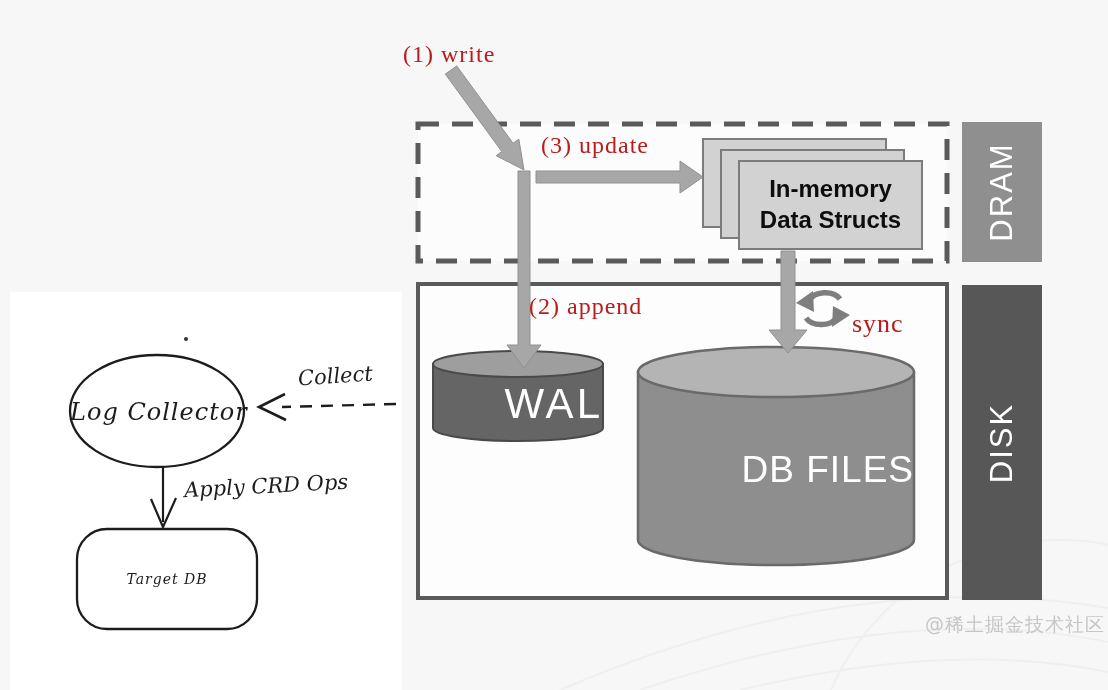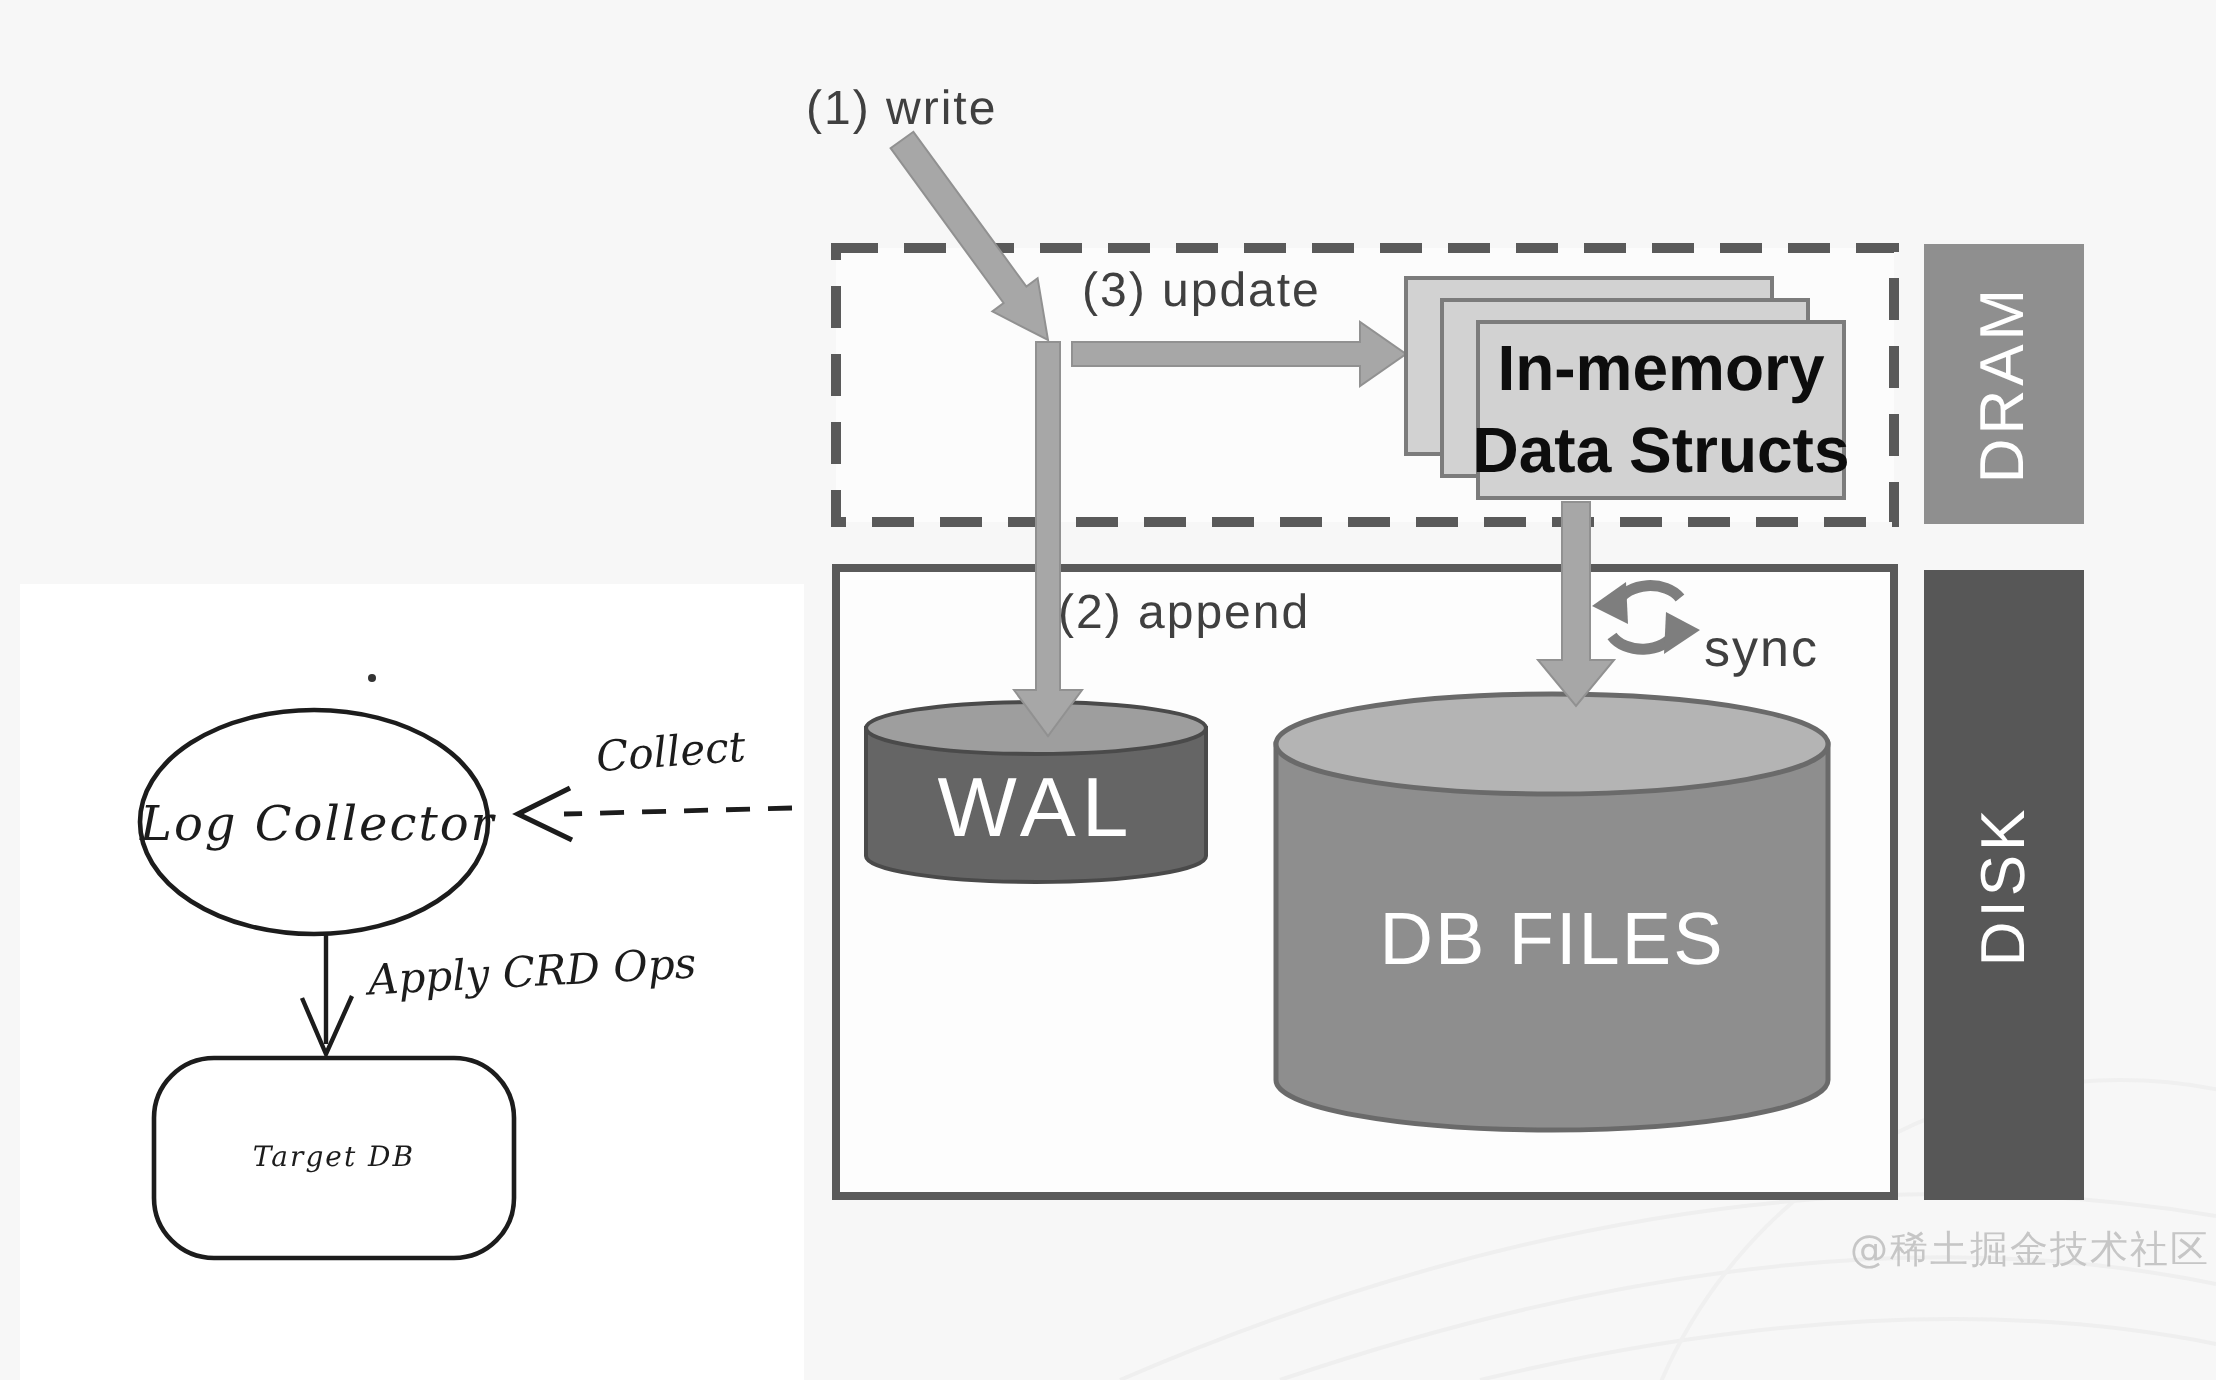--- a/index.html
+++ b/index.html
@@ -1,31 +1,31 @@
 <!DOCTYPE html>
 <html><head>
 <meta charset="utf-8">
 <style>
   html,body{margin:0;padding:0;}
   body{width:1108px;height:690px;overflow:hidden;background:#f7f7f7;
        font-family:"Liberation Sans",sans-serif;position:relative;}
   .abs{position:absolute;}
-  .mono-label{font-family:Liberation Sans, sans-serif;color:#404040;
+  .mono-label{font-family:Liberation Serif, serif;color:#b91c1c;
               font-size:24px;white-space:nowrap;letter-spacing:1px;}
   .cyl-label{color:#ffffff;font-family:"Liberation Sans",sans-serif;
-             text-align:center;white-space:nowrap;}
+             text-align:right;white-space:nowrap;}
   .side-box{display:flex;align-items:center;justify-content:center;}
   .side-label{color:#ffffff;font-size:31px;letter-spacing:2px;
               transform:rotate(-90deg);white-space:nowrap;
               font-family:"Liberation Sans",sans-serif;}
   .card{position:absolute;width:185px;height:90px;background:#d2d2d2;
         border:2px solid #7c7c7c;box-sizing:border-box;}
   .card-front{display:flex;flex-direction:column;align-items:center;
               justify-content:center;}
-  .card-line{font-weight:bold;color:#0d0d0d;font-size:32px;line-height:1.28;
+  .card-line{font-weight:bold;color:#0d0d0d;font-size:24px;line-height:1.28;
              font-family:"Liberation Sans",sans-serif;white-space:nowrap;}
   .hand{font-family:"DejaVu Serif",serif;font-style:italic;color:#1c1c1c;
         white-space:nowrap;}
   .watermark{color:#c6c6c6;font-size:19px;letter-spacing:1px;
              font-family:"DejaVu Sans",sans-serif;}
   svg{display:block;}
 </style>
 </head>
 <body>
 

